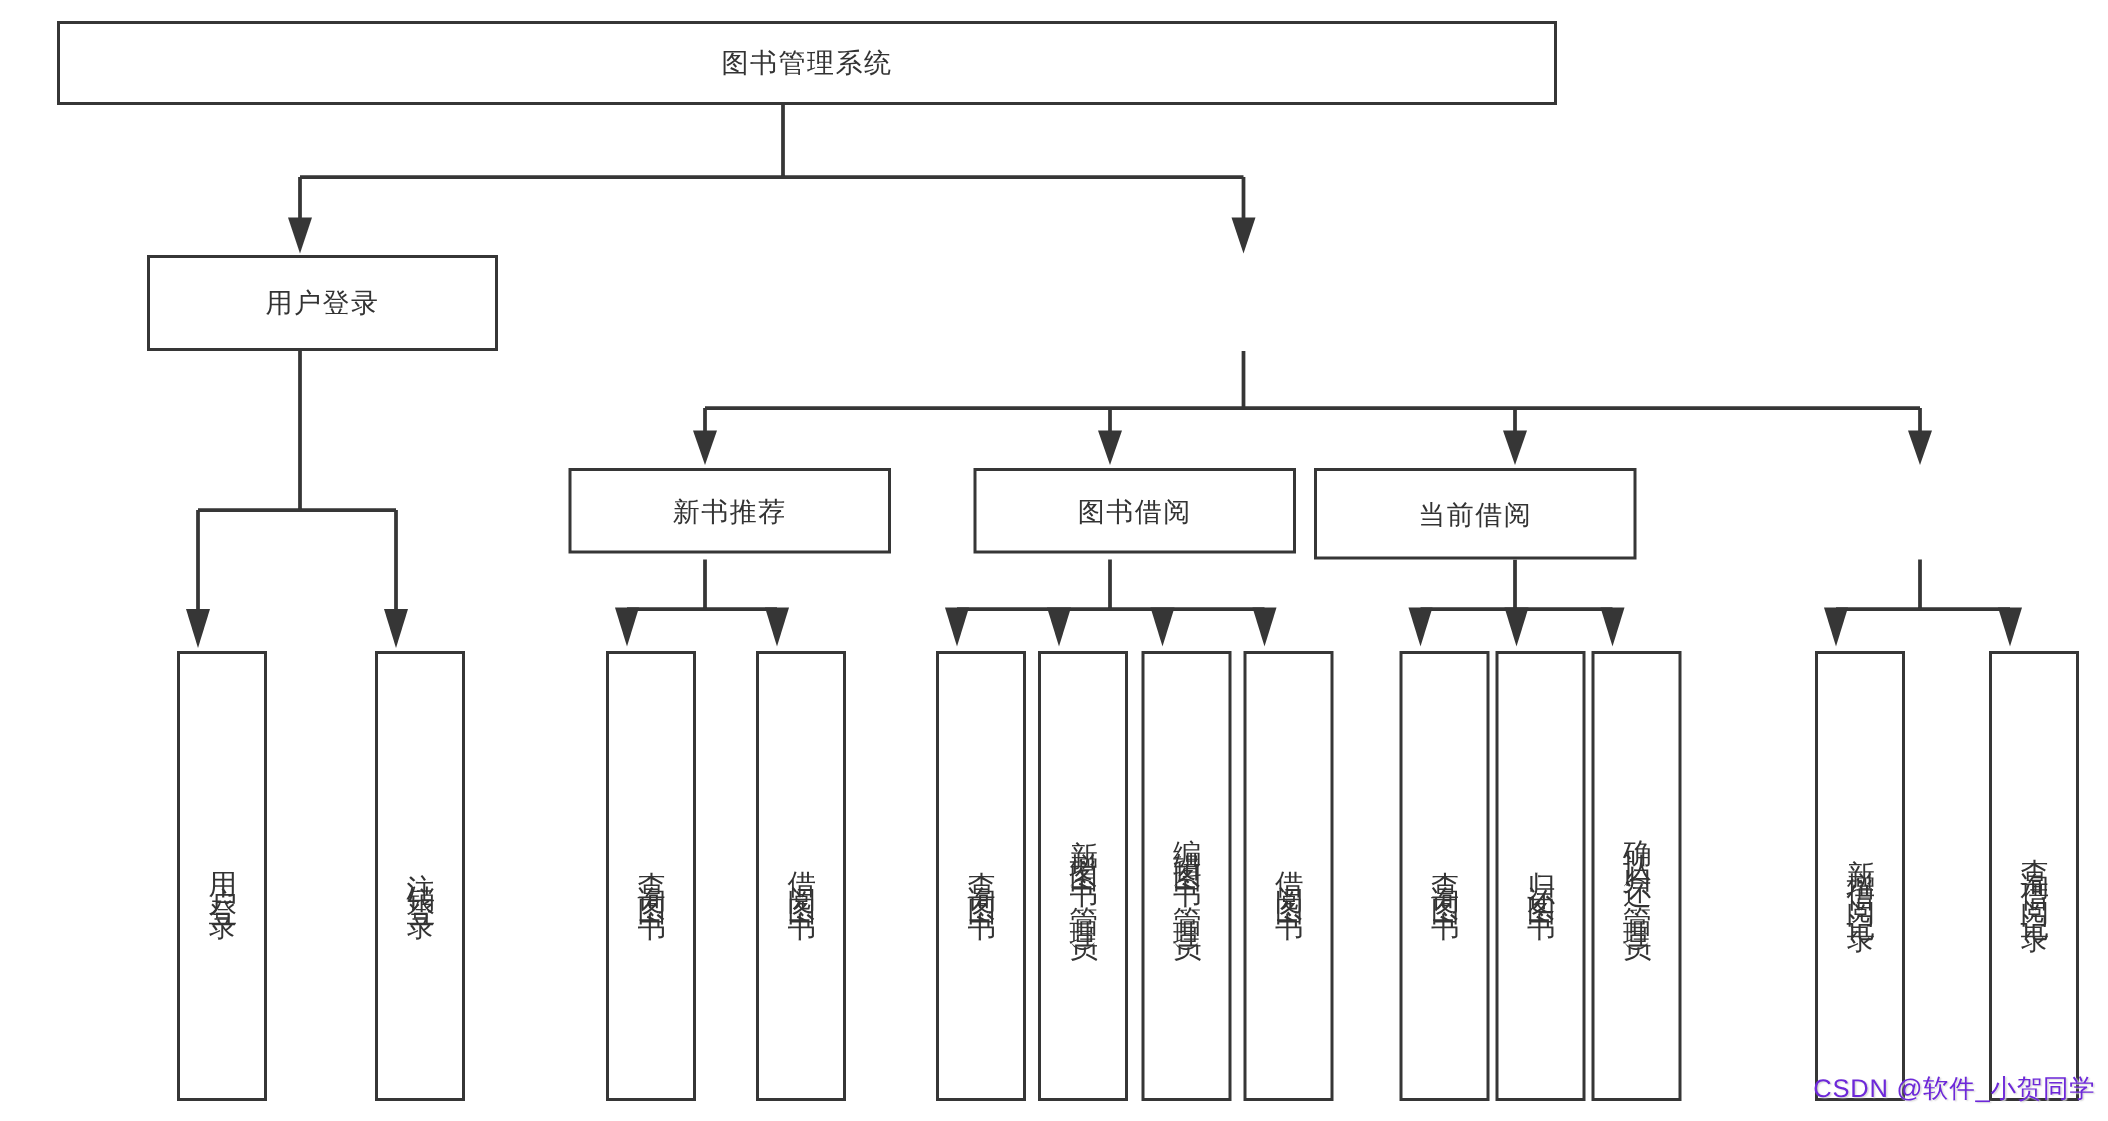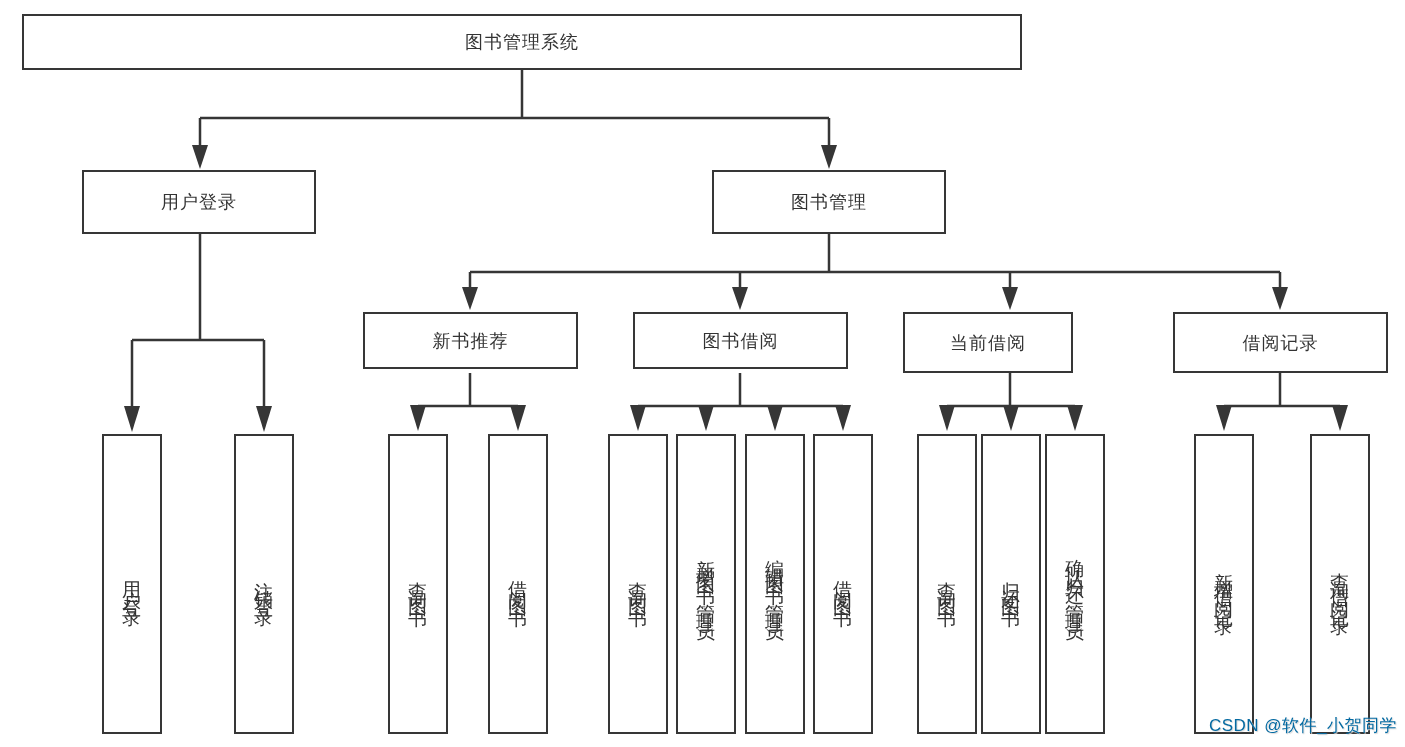--- a/index.html
+++ b/index.html
@@ -6,30 +6,30 @@
   .canvas {
     position:relative; width:1405px; height:747px; background:#ffffff;
     font-family:"Liberation Sans","DejaVu Sans",sans-serif; color:#333333;
     overflow:hidden;
   }
   .wires { position:absolute; left:0; top:0; width:1405px; height:747px; }
   .wires path { stroke:#363636; stroke-width:2.5; fill:none; }
   .wires polygon { fill:#363636; stroke:none; }
   .hbox, .vbox {
     position:absolute; box-sizing:border-box; background:#ffffff;
-    border:2px solid #363636; display:flex; align-items:center; justify-content:center;
+    border:2px solid #363636; display:flex; align-items:center; justify-content:center;margin-left:16px;
   }
   .hbox { font-size:18px; letter-spacing:1px; }
   .vbox { width:60px; top:434px; height:300px; }
   .vbox .vtxt {
     writing-mode:vertical-rl; text-orientation:mixed;
     font-size:19px; letter-spacing:9px; line-height:1; white-space:nowrap;
   }
   .watermark {
-    position:absolute; top:714px; right:8px; font-size:17px; color:#0369a1;
+    position:absolute; top:714px; right:8px; font-size:17px; color:#6d28d9;
     letter-spacing:0.5px; text-shadow:1px 1px 1px #d8d8d8;
   }
 </style>
 </head>
 <body>
 
 <div class="canvas">
 
   <svg class="wires" viewBox="0 0 1405 747">
     <g>
@@ -74,35 +74,29 @@
     </g>
   </svg>
 
   <div class="hbox" style="left:22px;top:14px;width:1000px;height:56px">
     <span>图书管理系统</span>
   </div>
 
   <div class="hbox" style="left:82px;top:170px;width:234px;height:64px">
     <span>用户登录</span>
   </div>
-  <div class="hbox" style="left:712px;top:170px;width:234px;height:64px">
-    <span>图书管理</span>
-  </div>
 
   <div class="hbox" style="left:363px;top:312px;width:215px;height:57px">
     <span>新书推荐</span>
   </div>
   <div class="hbox" style="left:633px;top:312px;width:215px;height:57px">
     <span>图书借阅</span>
   </div>
-  <div class="hbox" style="left:903px;top:312px;width:170px;height:61px">
+  <div class="hbox" style="left:860px;top:312px;width:215px;height:61px">
     <span>当前借阅</span>
-  </div>
-  <div class="hbox" style="left:1173px;top:312px;width:215px;height:61px">
-    <span>借阅记录</span>
   </div>
 
   <div class="vbox" style="left:102px">
     <span class="vtxt">用户登录</span>
   </div>
   <div class="vbox" style="left:234px">
     <span class="vtxt">注销登录</span>
   </div>
 
   <div class="vbox" style="left:388px">

